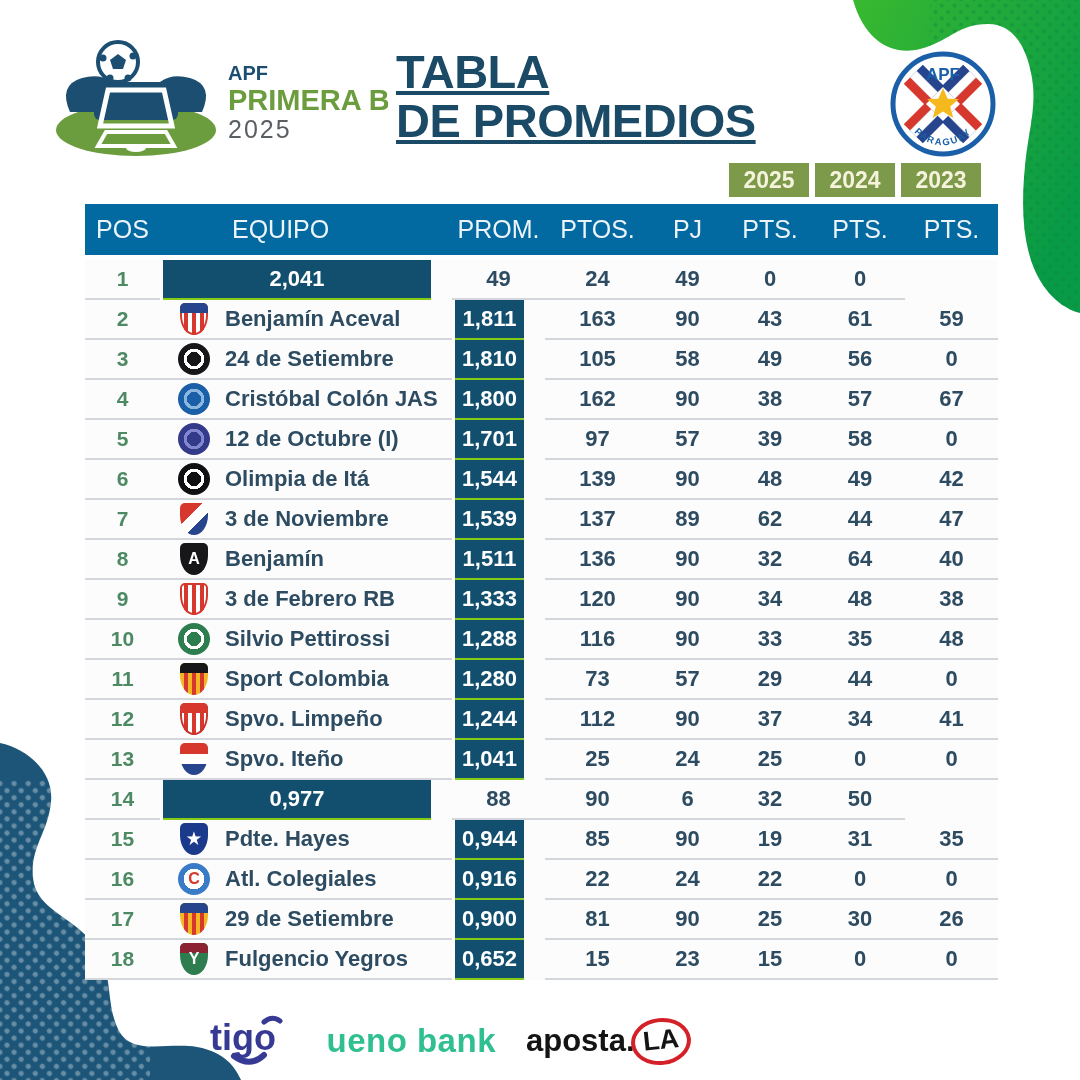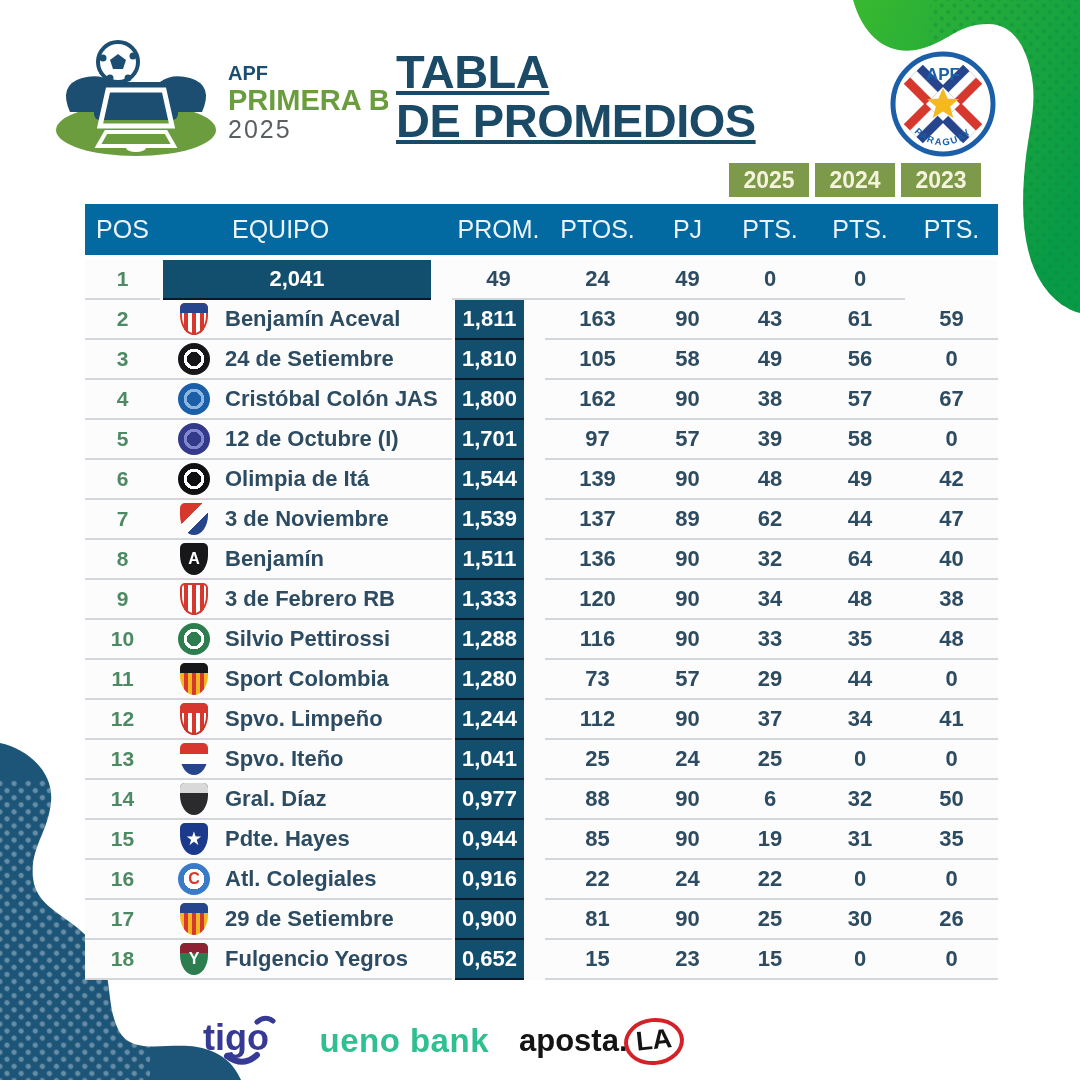--- a/index.html
+++ b/index.html
@@ -28,36 +28,36 @@
   .thead{background:#0369a1;height:51px;align-items:center;color:#edf4f9;
          font-weight:normal;font-size:25px;}
   .th{text-align:center;}
   .th-equipo{text-align:left;padding-left:72px;}
   .tbody{margin-top:5px;}
   .trow{height:40px;background:#fcfcfd;}
   .td{display:flex;align-items:center;justify-content:center;box-sizing:border-box;
       border-bottom:2px solid #d3d7db;font-size:22px;font-weight:bold;color:#2d4b61;}
   .td-pos{color:#4d8a63;font-weight:bold;font-size:21px;}
   .td-equipo{justify-content:flex-start;padding-left:18px;gap:15px;}
-  .td-prom{background:#124f6e;color:#ffffff;border-bottom:2px solid #0f172a;
+  .td-prom{background:#124f6e;color:#ffffff;border-bottom:2px solid #84cc16;
            margin-left:3px;margin-right:21px;font-size:22px;}
   .team-name{white-space:nowrap;}
 
   
   .crest{position:relative;width:32px;height:32px;flex:0 0 32px;overflow:hidden;}
   .crest.circle{border-radius:50%;}
   .crest.shield{width:28px;height:32px;flex:0 0 28px;margin:0 2px;
                 border-radius:5px 5px 50% 50%/5px 5px 62% 62%;}
   .crest-band{position:absolute;left:0;top:0;width:100%;height:30%;}
   .crest-letter{position:absolute;inset:0;display:flex;align-items:center;justify-content:center;
                 font-weight:bold;font-size:16px;line-height:1;}
 
   
   .sponsors{position:absolute;left:0;top:1006px;width:881px;height:70px;z-index:2;
-            display:flex;align-items:center;justify-content:center;gap:30px;}
+            display:flex;align-items:center;justify-content:center;gap:30px;padding-left:7px;}
   .ueno{color:#2fbf91;font-weight:bold;font-size:33px;letter-spacing:0.5px;}
   .aposta{display:flex;align-items:center;font-weight:800;font-size:31px;color:#141414;}
   .aposta .la{border:4px solid #d42027;border-radius:50%;padding:3px 8px 5px 8px;
               transform:rotate(-6deg);margin-left:-4px;font-size:27px;}
 </style>
 </head>
 <body>
 
 <div class="canvas">
 
@@ -344,26 +344,20 @@
       <div class="td td-prom">1,041</div>
       <div class="td">25</div>
       <div class="td">24</div>
       <div class="td">25</div>
       <div class="td">0</div>
       <div class="td">0</div>
     </div>
 
     <div class="trow">
       <div class="td td-pos">14</div>
-      <div class="td td-equipo">
-        <div class="crest shield" style="background: rgb(43, 43, 46);">
-              <div class="crest-band" style="background: rgb(217, 217, 217);"></div>
-            </div>
-            <span class="team-name">Gral. Díaz</span>
-      </div>
       <div class="td td-prom">0,977</div>
       <div class="td">88</div>
       <div class="td">90</div>
       <div class="td">6</div>
       <div class="td">32</div>
       <div class="td">50</div>
     </div>
 
     <div class="trow">
       <div class="td td-pos">15</div>

